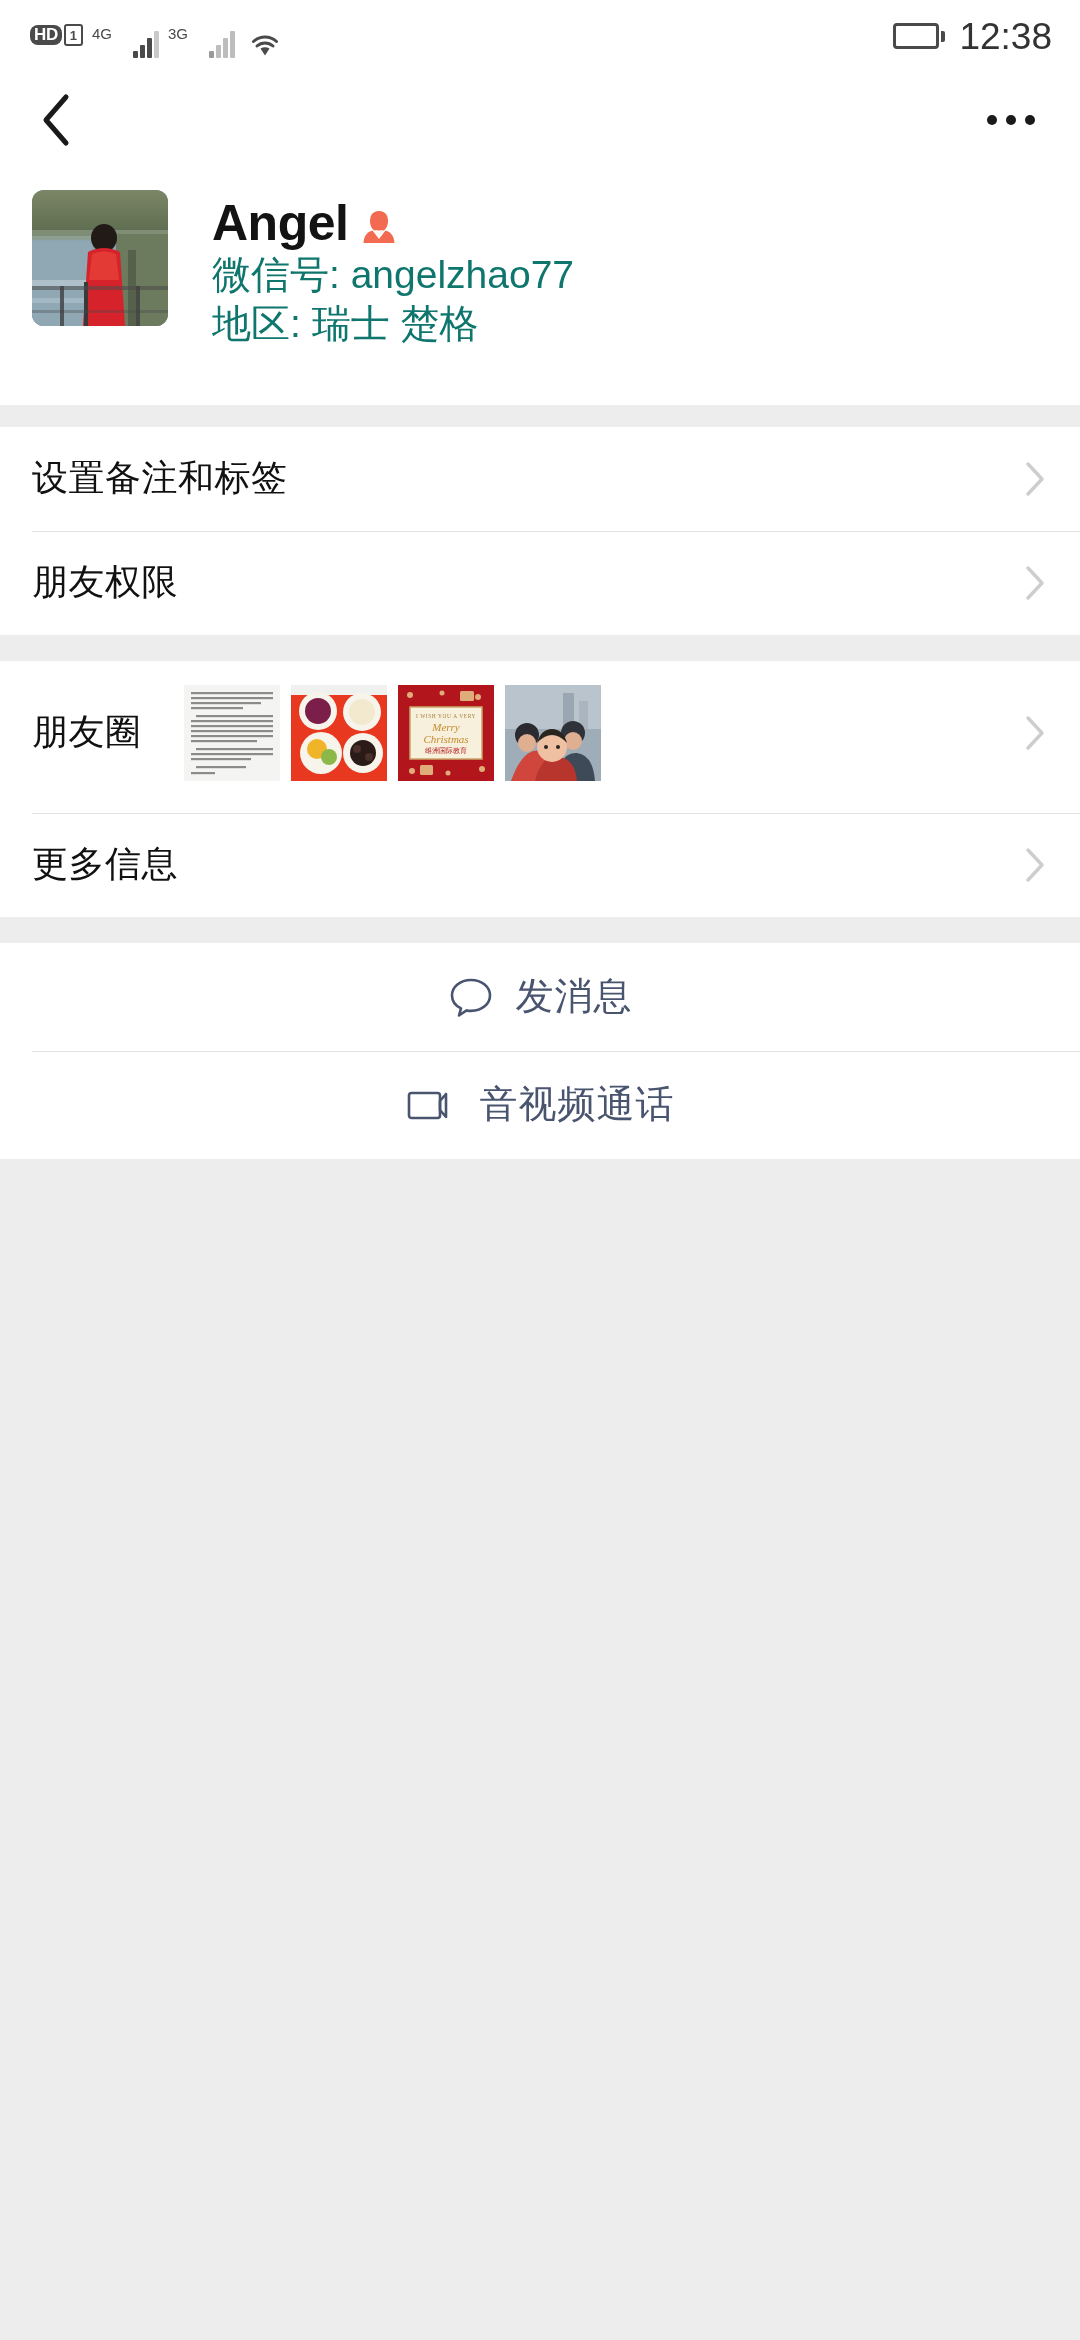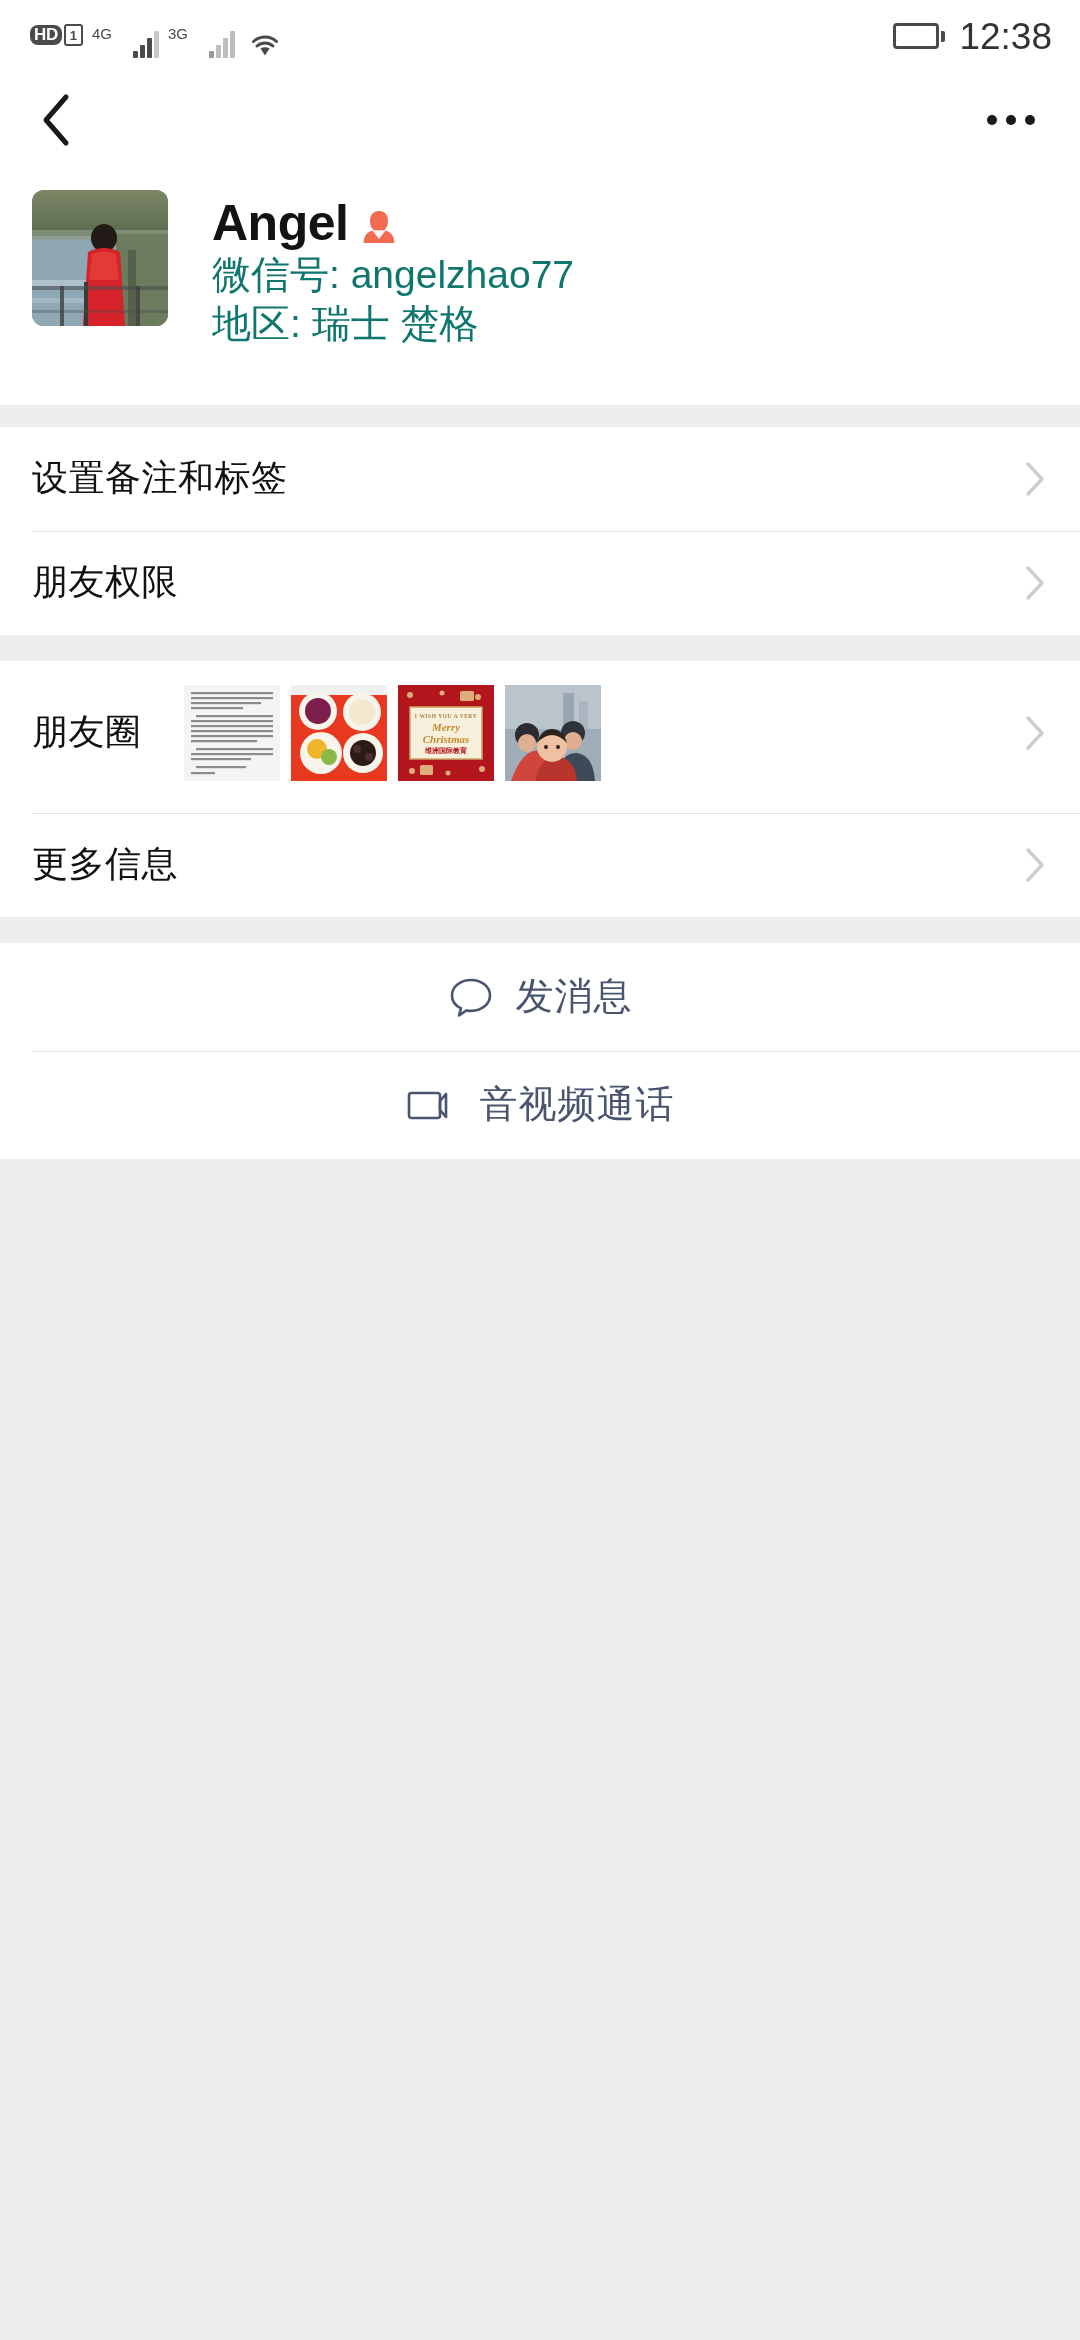--- a/index.html
+++ b/index.html
@@ -191,21 +191,20 @@
     margin-left: 18px;
     width: 22px; height: 38px;
   }
 
   
   .row.moments { min-height: 152px; padding-top: 16px; padding-bottom: 24px; }
   .thumbs {
     display: flex;
     gap: 11px;
     margin-left: 42px;
-    font-weight: bold;
   }
   .thumb {
     width: 96px; height: 96px;
     overflow: hidden;
     flex: 0 0 auto;
     background: #f1f1f1;
     position: relative;
   }
   .thumb svg { display: block; width: 100%; height: 100%; }
 

